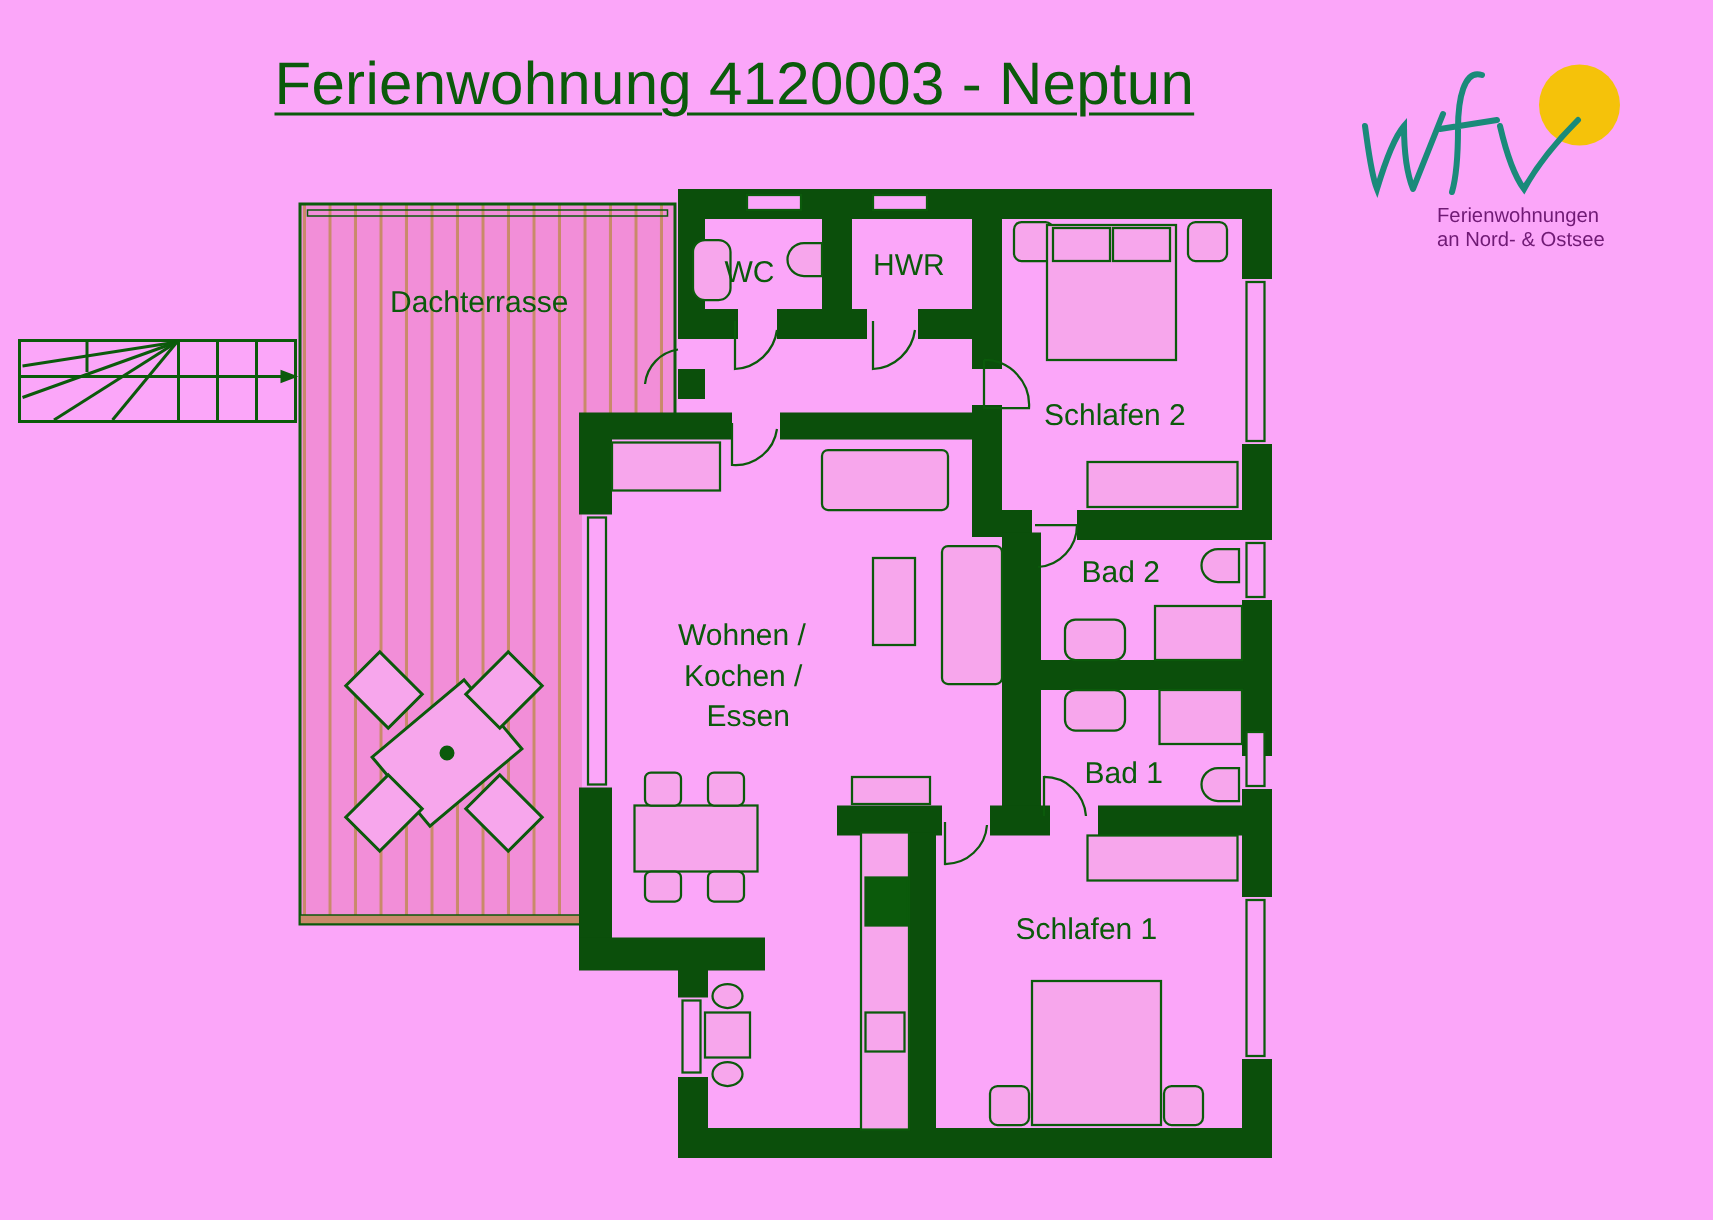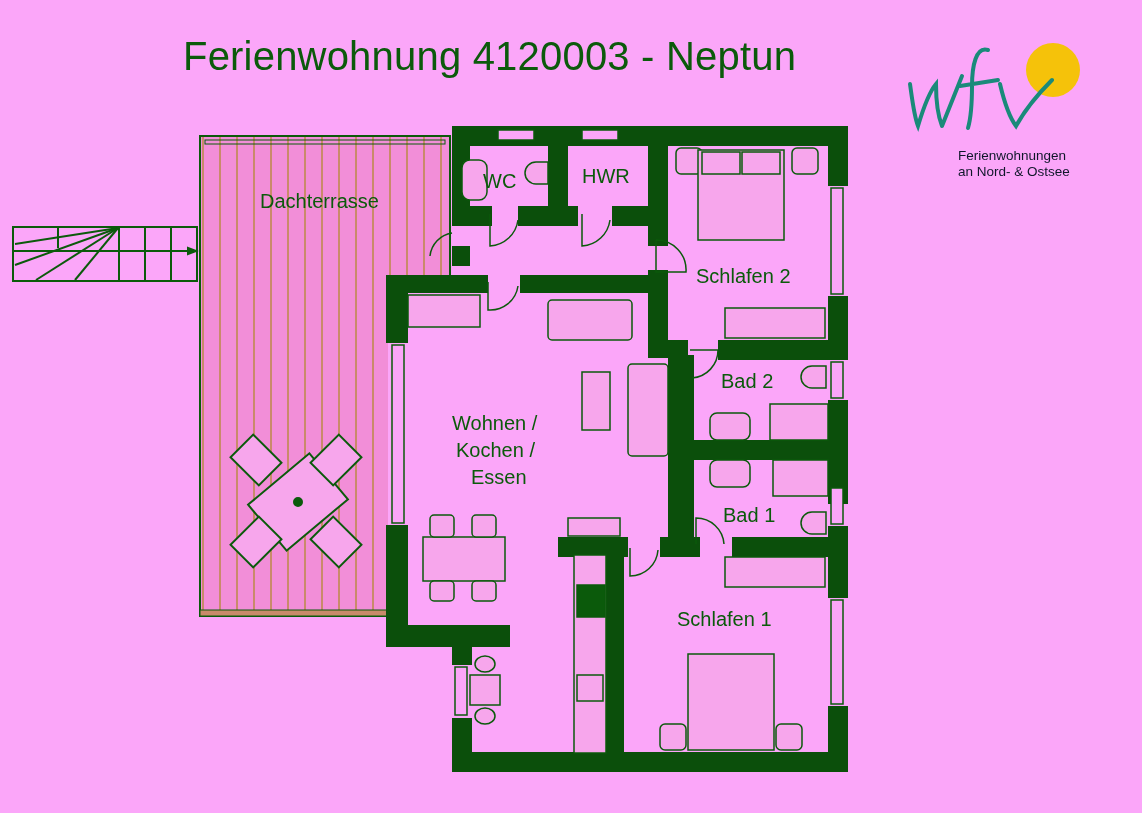--- a/index.html
+++ b/index.html
@@ -1,19 +1,19 @@
 <!DOCTYPE html>
 <html><head>
 <meta charset="utf-8">
 <style>
   html,body{margin:0;padding:0;}
   body{width:1142px;height:813px;background:#fba6f9;position:relative;overflow:hidden;font-family:"Liberation Sans",sans-serif;}
-  #title{position:absolute;left:183px;top:34px;font-size:40px;color:#0b5a0b;text-decoration-thickness:2px;text-underline-offset:6px;white-space:nowrap;letter-spacing:0.2px;}
+  #title{position:absolute;left:183px;top:34px;font-size:40px;color:#0b5a0b;text-decoration:underline;text-decoration-thickness:2px;text-underline-offset:6px;white-space:nowrap;letter-spacing:0.2px;}
   #logo{position:absolute;left:900px;top:36px;width:190px;height:140px;}
-  #logo .sub{position:absolute;left:58px;font-size:13.5px;color:#0f172a;white-space:nowrap;line-height:16px;margin-top:12px;}
+  #logo .sub{position:absolute;left:58px;font-size:13.5px;color:#701a75;white-space:nowrap;line-height:16px;}
   svg#plan{position:absolute;left:0;top:0;}
   .lbl{font-family:"Liberation Sans",sans-serif;font-size:20px;fill:#0b5a0b;}
 </style>
 </head>
 <body>
 
 <div id="title">Ferienwohnung 4120003 - Neptun</div>
 
 <div id="logo">
   <svg width="190" height="100">

